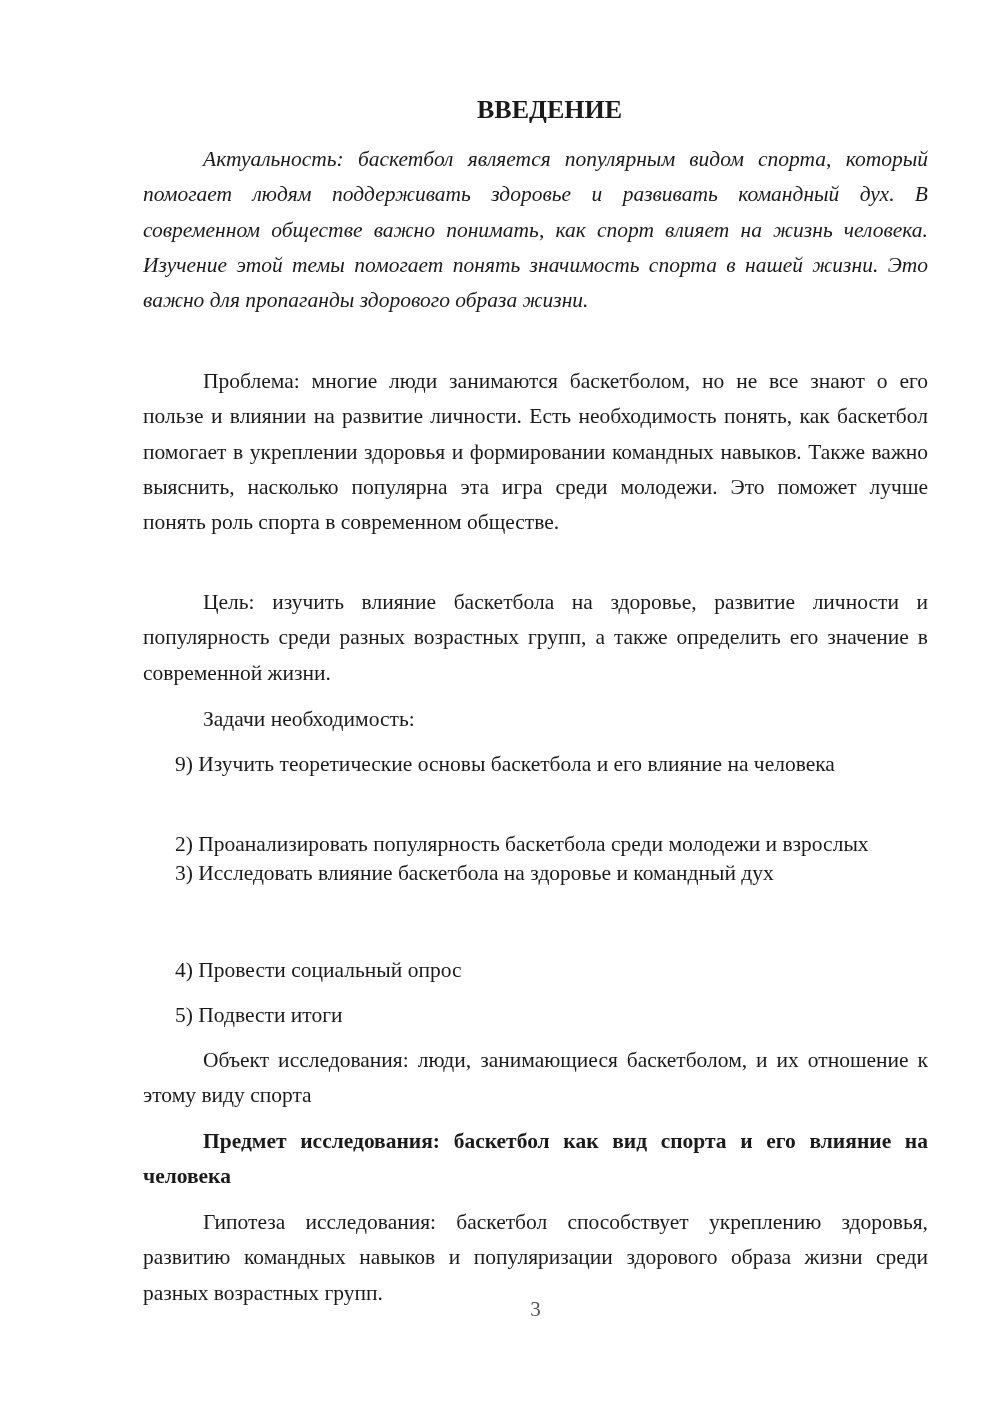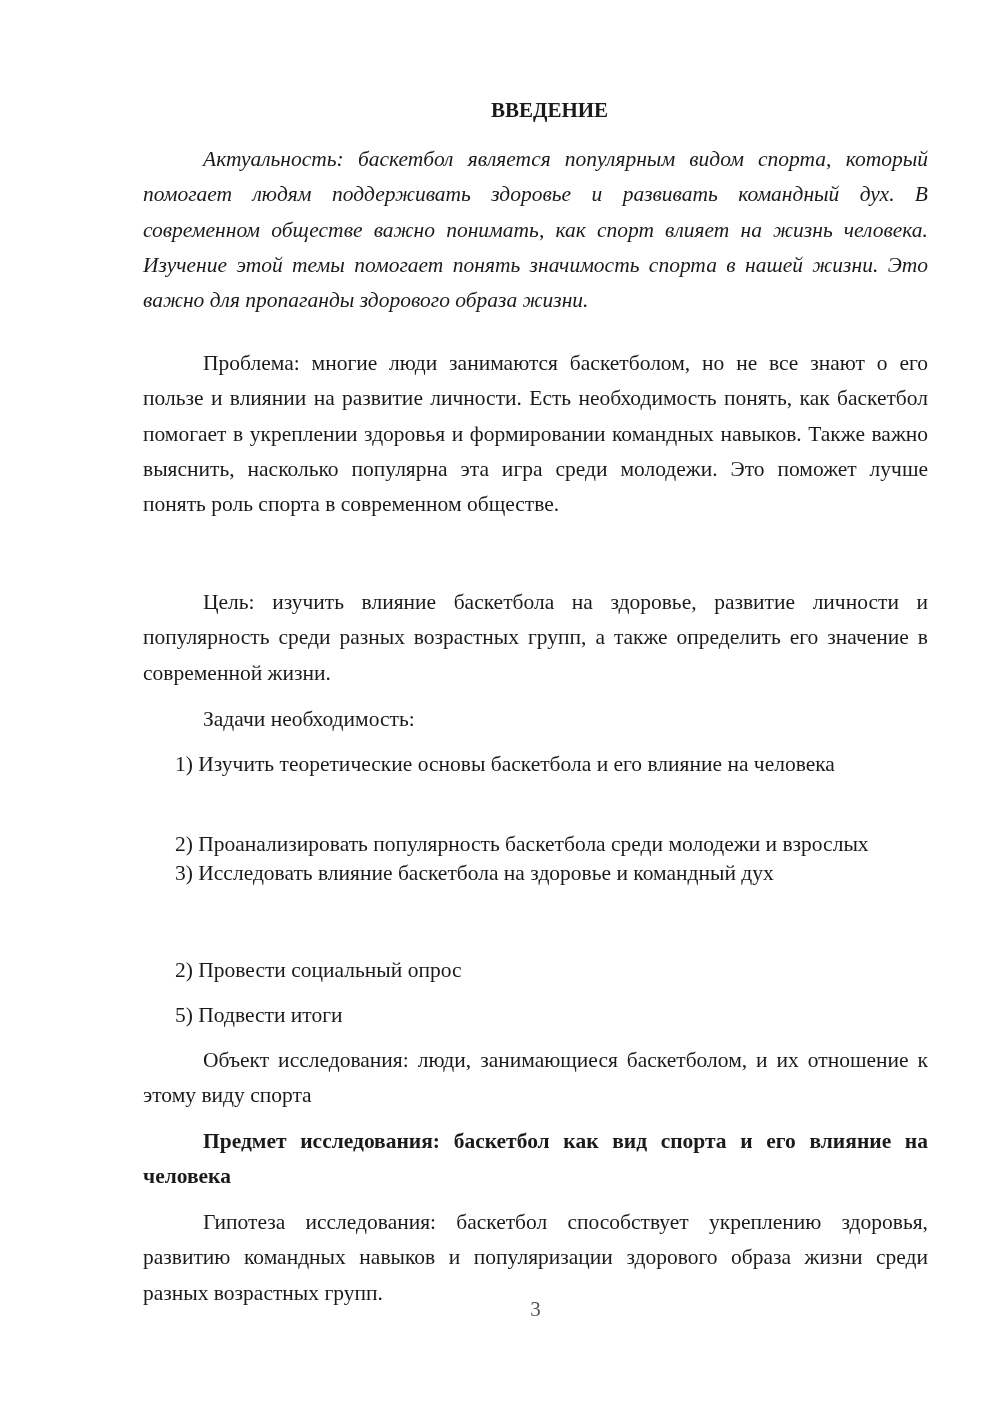--- a/index.html
+++ b/index.html
@@ -6,21 +6,21 @@
     body {
       width: 1000px; height: 1414px; position: relative; overflow: hidden;
       font-family: "Liberation Serif", "DejaVu Serif", serif;
       color: #1a1a1a;
     }
     .page {
       position: absolute; left: 143px; top: 0; width: 785px;
     }
     .title {
       position: absolute; left: 0; top: 96px; width: 785px;
-      text-align: center; font-weight: bold; font-size: 21px; line-height: 28px;
+      text-align: center; font-weight: bold; font-size: 26px; line-height: 28px;
       padding-left: 28px; box-sizing: border-box;
     }
     .para {
       position: absolute; left: 0; width: 785px;
       font-size: 21.5px; line-height: 35.3px;
       text-align: justify; text-align-last: left;
       margin: 0;
     }
     .para.indent { text-indent: 60px; }
     .para.item { text-indent: 32px; }
@@ -32,33 +32,33 @@
     }
   </style>
 </head>
 <body>
 
 <div class="page">
   <div class="title">ВВЕДЕНИЕ</div>
 
   <p class="para indent" style="top:142px;font-style:italic;">Актуальность: баскетбол является популярным видом спорта, который помогает людям поддерживать здоровье и развивать командный дух. В современном обществе важно понимать, как спорт влияет на жизнь человека. Изучение этой темы помогает понять значимость спорта в нашей жизни. Это важно для пропаганды здорового образа жизни.</p>
 
-  <p class="para indent" style="top:346px;">Проблема: многие люди занимаются баскетболом, но не все знают о его пользе и влиянии на развитие личности. Есть необходимость понять, как баскетбол помогает в укреплении здоровья и формировании командных навыков. Также важно выяснить, насколько популярна эта игра среди молодежи. Это поможет лучше понять роль спорта в современном обществе.</p>
+  <p class="para indent" style="top:364px;">Проблема: многие люди занимаются баскетболом, но не все знают о его пользе и влиянии на развитие личности. Есть необходимость понять, как баскетбол помогает в укреплении здоровья и формировании командных навыков. Также важно выяснить, насколько популярна эта игра среди молодежи. Это поможет лучше понять роль спорта в современном обществе.</p>
 
   <p class="para indent" style="top:585px;">Цель: изучить влияние баскетбола на здоровье, развитие личности и популярность среди разных возрастных групп, а также определить его значение в современной жизни.</p>
 
   <p class="para indent" style="top:702px;">Задачи необходимость:</p>
 
-  <p class="para item" style="top:747px;">1) Изучить теоретические основы баскетбола и его влияние на человека</p>
+  <p class="para item" style="top:747px;">9) Изучить теоретические основы баскетбола и его влияние на человека</p>
 
   <p class="para item" style="top:827px;">2) Проанализировать популярность баскетбола среди молодежи и взрослых</p>
 
   <p class="para item single" style="top:856px;">3) Исследовать влияние баскетбола на здоровье и командный дух</p>
 
-  <p class="para item single" style="top:953px;">2) Провести социальный опрос</p>
+  <p class="para item single" style="top:953px;">4) Провести социальный опрос</p>
 
   <p class="para item single" style="top:998px;">5) Подвести итоги</p>
 
   <p class="para indent" style="top:1043px;">Объект исследования: люди, занимающиеся баскетболом, и их отношение к этому виду спорта</p>
 
   <p class="para indent" style="top:1124px;font-weight:bold;">Предмет исследования: баскетбол как вид спорта и его влияние на человека</p>
 
   <p class="para indent" style="top:1205px;">Гипотеза исследования: баскетбол способствует укреплению здоровья, развитию командных навыков и популяризации здорового образа жизни среди разных возрастных групп.</p>
 
   <div class="page-number">3</div>

